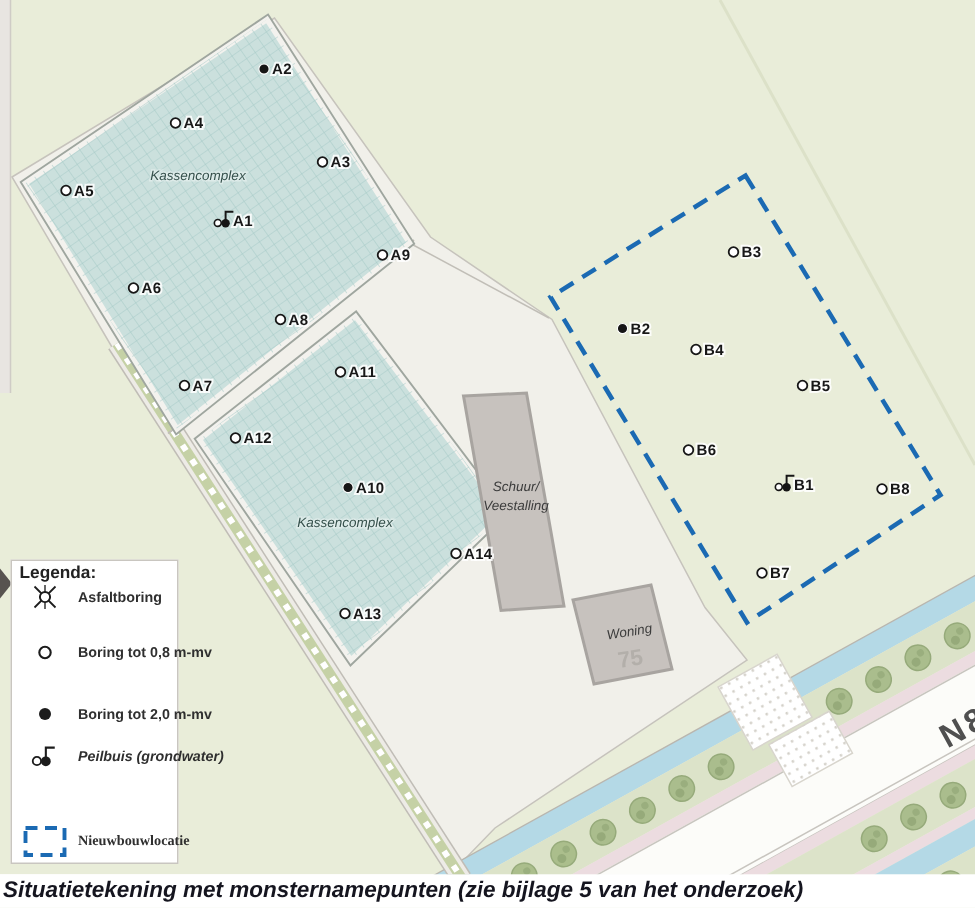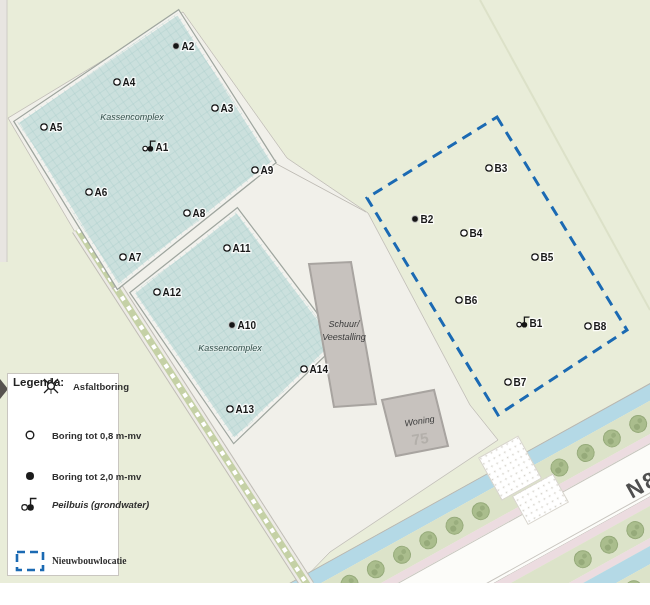--- a/index.html
+++ b/index.html
@@ -291,21 +291,21 @@
         <text x="344" y="327" class="bldglabel" transform="">Schuur/</text>
         <text x="344" y="340" class="bldglabel" transform="">Veestalling</text>
         <text x="420" y="424" class="bldglabel" transform=" rotate(-9 420 424)">Woning</text>
         <text x="421" y="444" class="bldgnum" transform="rotate(-9 421 444)">75</text>
       </g>
   </svg>
 
   <div id="legend">
     <div class="legend-title">Legenda:</div>
     <div id="legend-items">
-        <div class="legend-row" style="top: 0; padding-left: 21px;">
+        <div class="legend-row" style="top: 12px;">
           <div class="legend-sym">
             <svg width="22" height="22" viewBox="-11 -11 22 22">
               <line x1="-7" y1="-7" x2="7" y2="7" stroke="#1c1c1c" stroke-width="1.2"></line>
               <line x1="-7" y1="7" x2="7" y2="-7" stroke="#1c1c1c" stroke-width="1.2"></line>
               <line x1="0" y1="-8" x2="0" y2="8" stroke="#1c1c1c" stroke-width="0.9"></line>
               <circle r="3.4" fill="#fff" stroke="#1c1c1c" stroke-width="1.3"></circle>
             </svg>
           </div>
           <span class="legend-label">Asfaltboring</span>
         </div>
@@ -339,13 +339,14 @@
           <div class="legend-sym">
             <svg width="32" height="24" viewBox="0 0 32 24">
               <rect x="3" y="3" width="26" height="18" fill="none" stroke="#1b6ab3" stroke-width="2.6" stroke-dasharray="8 5"></rect>
             </svg>
           </div>
           <span class="legend-label">Nieuwbouwlocatie</span>
         </div>
       </div>
   </div>
 
+  <div id="caption">Situatietekening met monsternamepunten (zie bijlage 5 van het onderzoek)</div>
 </div>
 
 </body></html>

